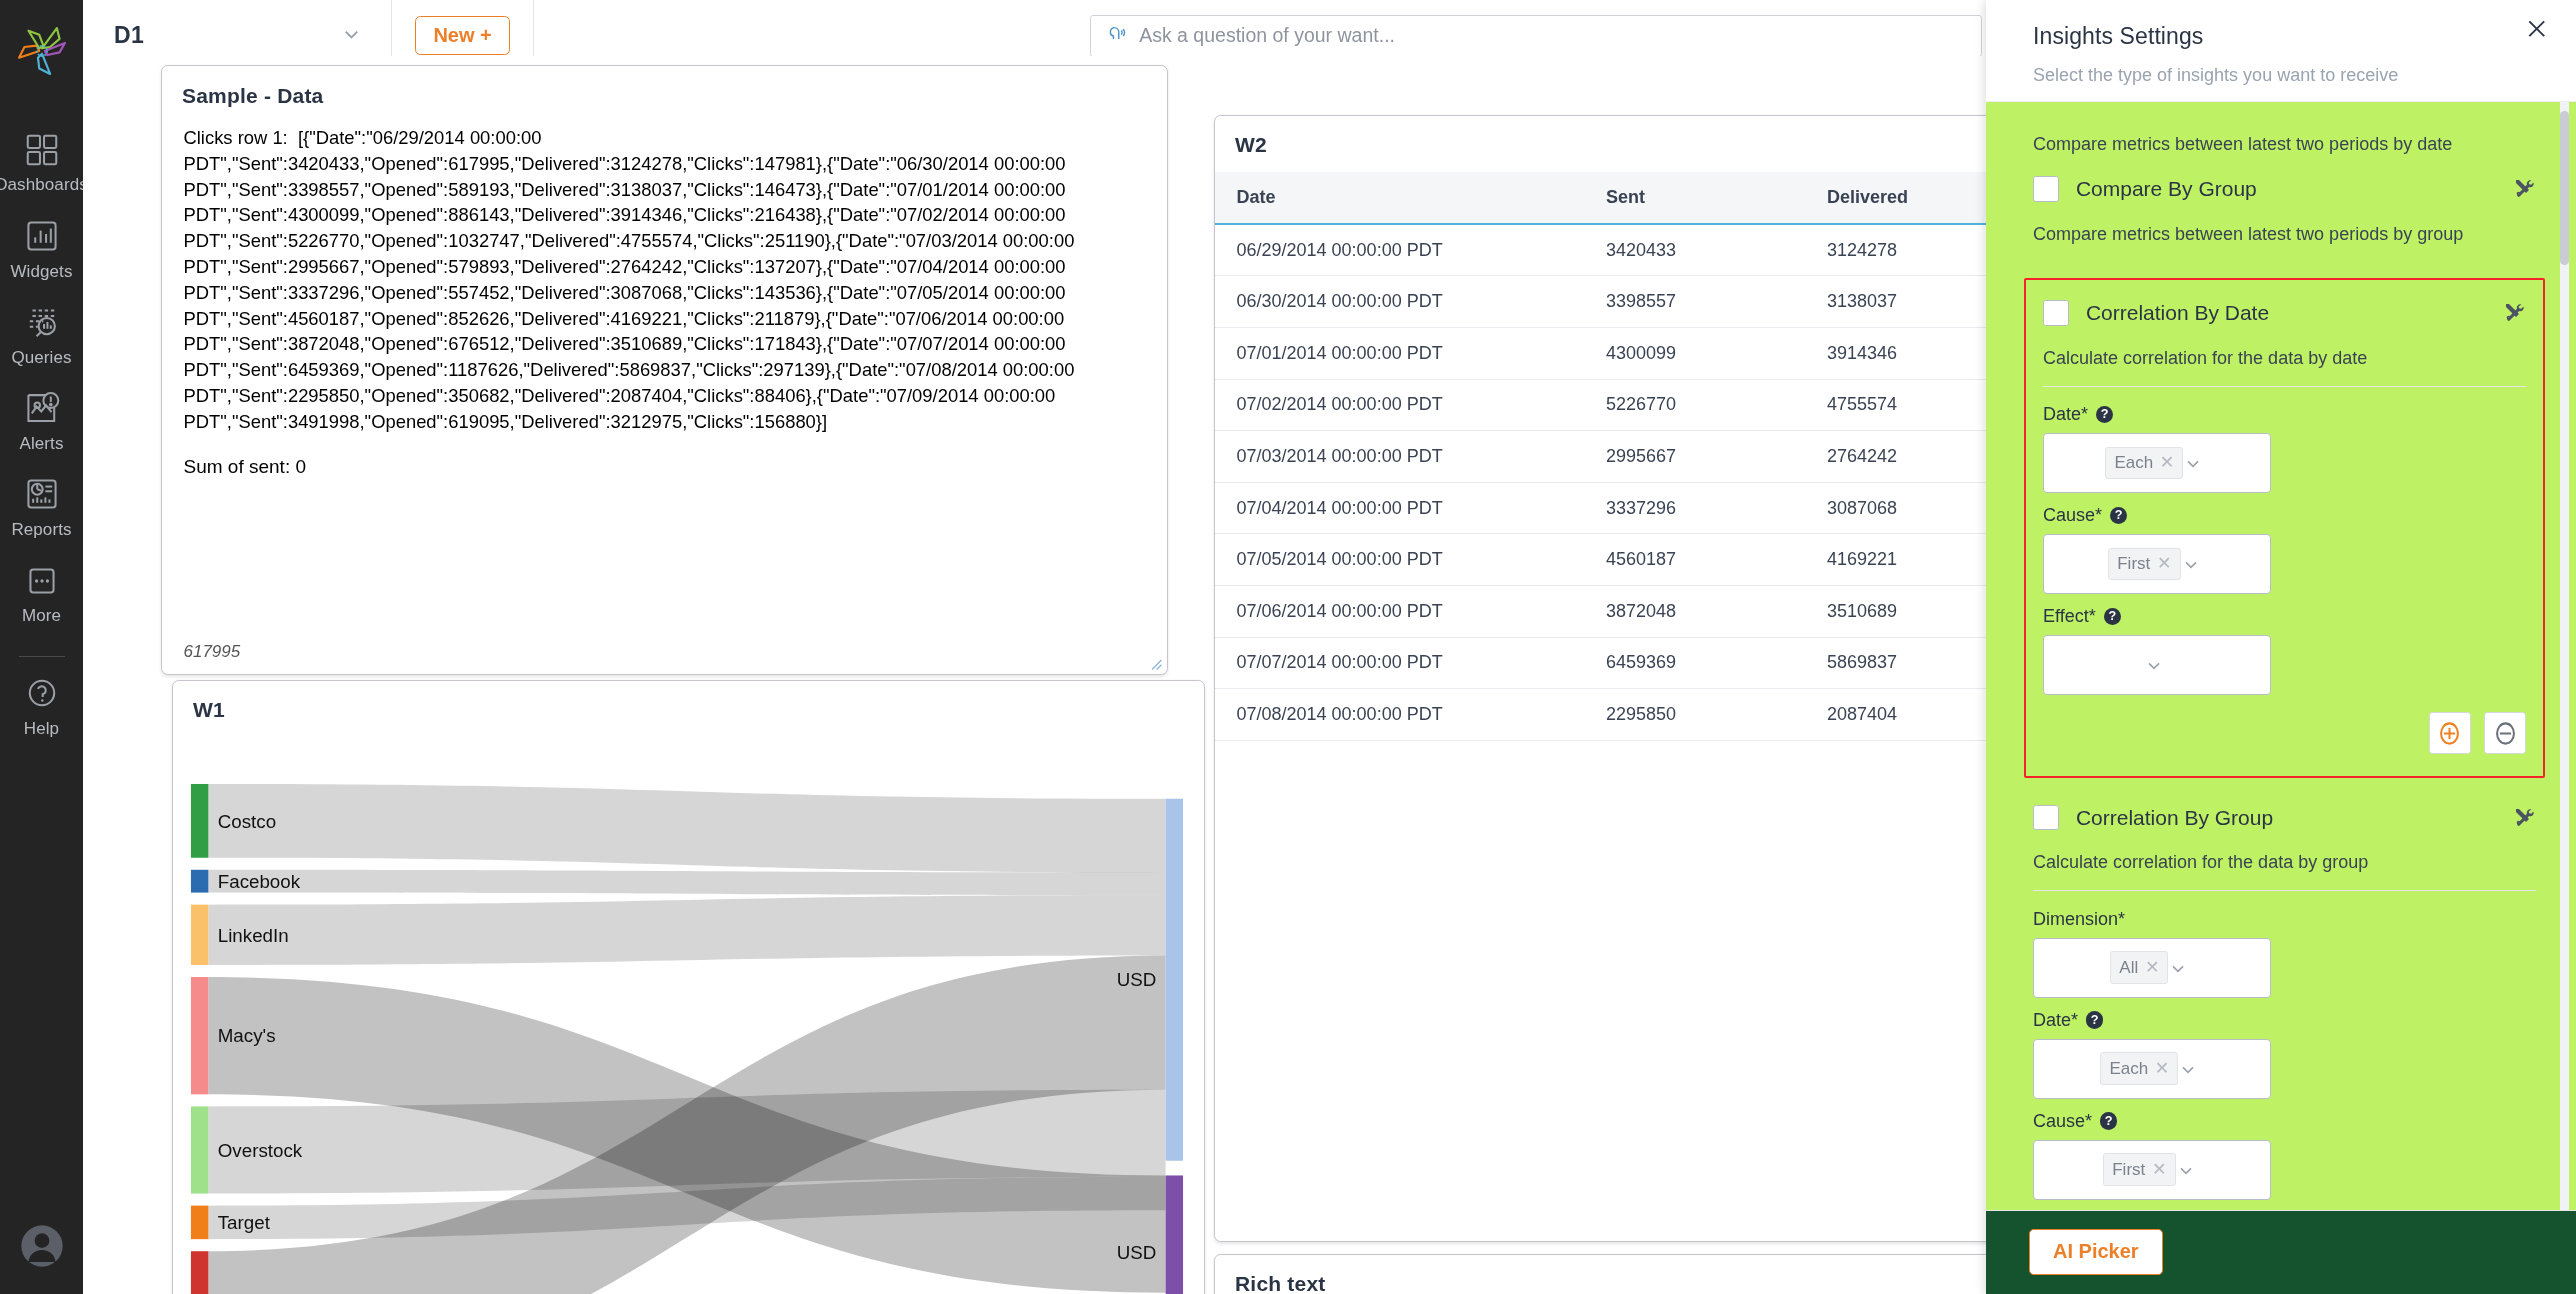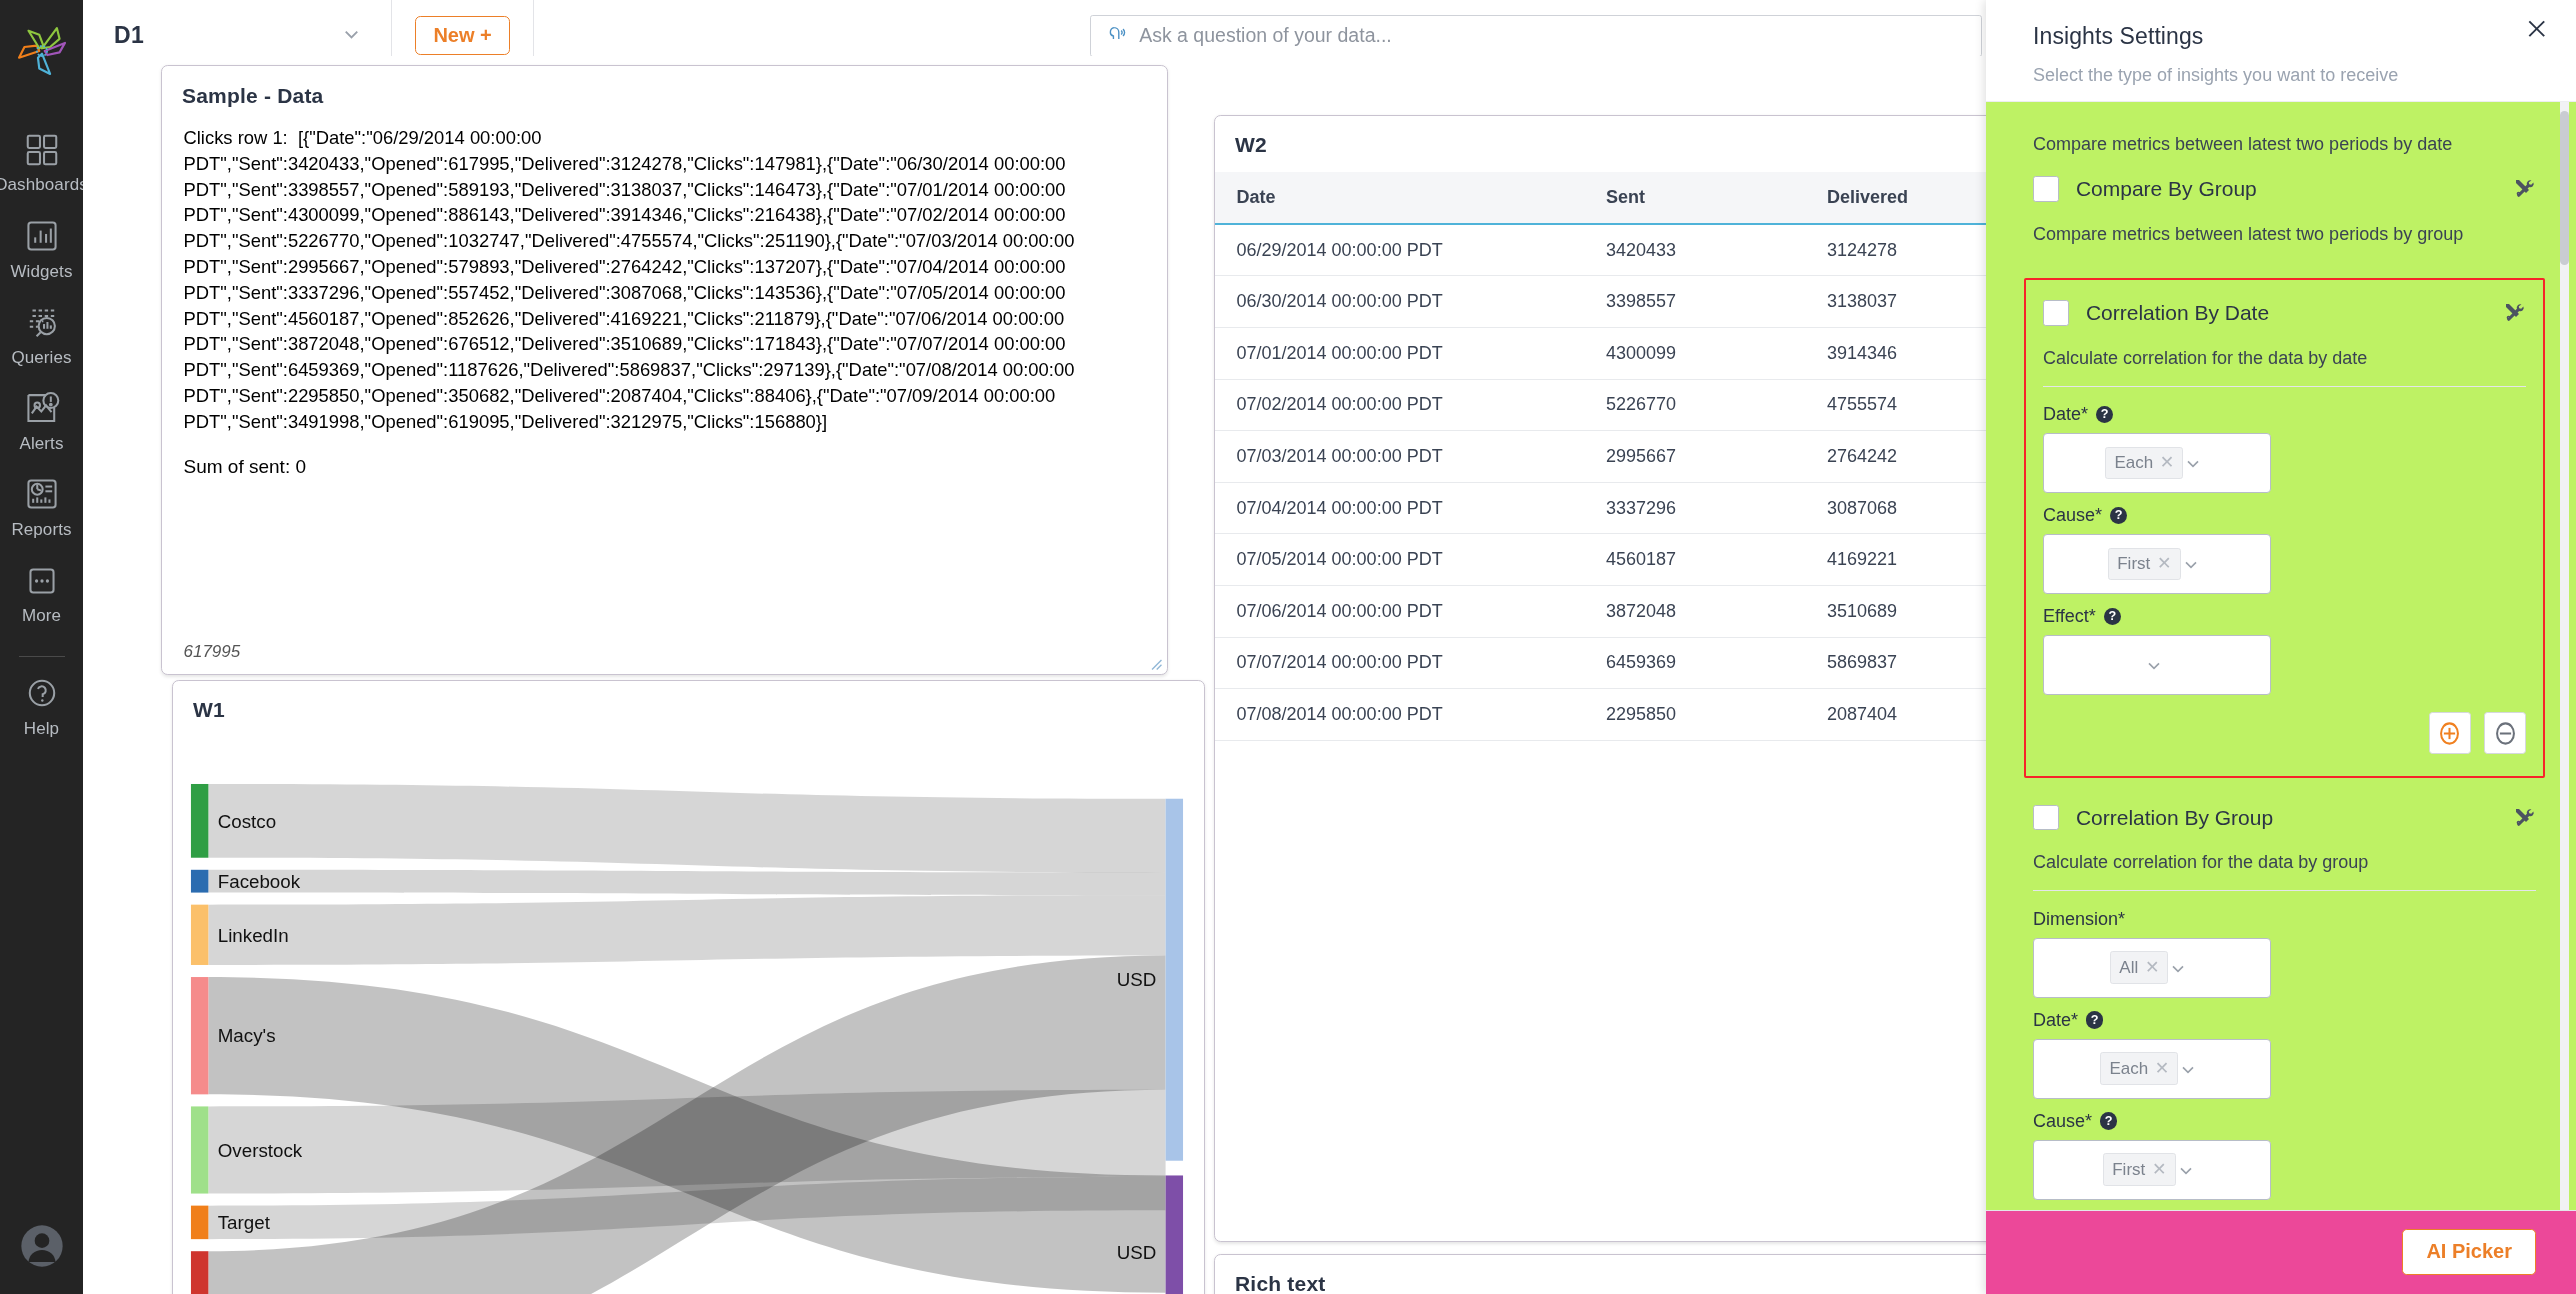--- a/index.html
+++ b/index.html
@@ -163,22 +163,22 @@
   .chip .x { color:#b4b9c1; font-size:17.4px; }
   .caret { color:#9aa1ab; font-size:17.4px; line-height:0; }
 
   .plusminus { display:flex; justify-content:flex-end; gap:13.4px; margin-top:17.4px; }
   .pm-btn {
     width:42px; height:42px; border:0.7px solid #d5d8dd; border-radius:3.4px; background:#fff;
     display:flex; align-items:center; justify-content:center; cursor:pointer;
   }
 
   #panel-foot {
-    flex:0 0 auto; border-top:0.7px solid #e4e6ea; background:#ec4899;
-    padding:17.4px 40px 20px 43px; display:flex; align-items:center; justify-content:flex-end;
+    flex:0 0 auto; border-top:0.7px solid #e4e6ea; background:#14532d;
+    padding:17.4px 40px 20px 43px; display:flex; align-items:center; justify-content:space-between;
   }
   .btn {
     font-size:20px; font-weight:bold; border-radius:4.7px; padding:10.7px 23px; cursor:pointer;
     font-family:"Liberation Sans", sans-serif;
   }
   .btn-outline { border:1.3px solid #ec7f28; color:#ec7f28; background:#fff; }
   .btn-solid { border:1.3px solid #ef7f1f; color:#fff; background:#ef7f1f; }
   .foot-right { display:flex; gap:17.4px; }
 
   
@@ -340,21 +340,21 @@
       <div id="search-area">
         <div id="searchbox">
           <span>
             <svg width="23" height="23" viewBox="0 0 30 30" fill="none" stroke="#4b90c4" stroke-width="1.8">
               <path d="M12 6 a6 6 0 0 1 6 6 v9"></path>
               <path d="M12 6 a6 6 0 0 0 -5 6 a5 5 0 0 0 4 5 l0 4"></path>
               <path d="M21 10 a3 3 0 0 1 0 5"></path>
               <path d="M23.5 8 a6 6 0 0 1 0 9"></path>
             </svg>
           </span>
-          <span class="ph">Ask a question of your data...</span>
+          <span class="ph">Ask a question of your want...</span>
         </div>
         <span id="help-q">
           <svg width="24" height="24" viewBox="0 0 24 24">
             <circle cx="12" cy="12" r="10" fill="#2b3445"></circle>
             <text x="12" y="17" text-anchor="middle" font-size="14" font-weight="bold" fill="#fff" font-family="Liberation Sans, sans-serif">?</text>
           </svg>
         </span>
       </div>
     </div>
 

